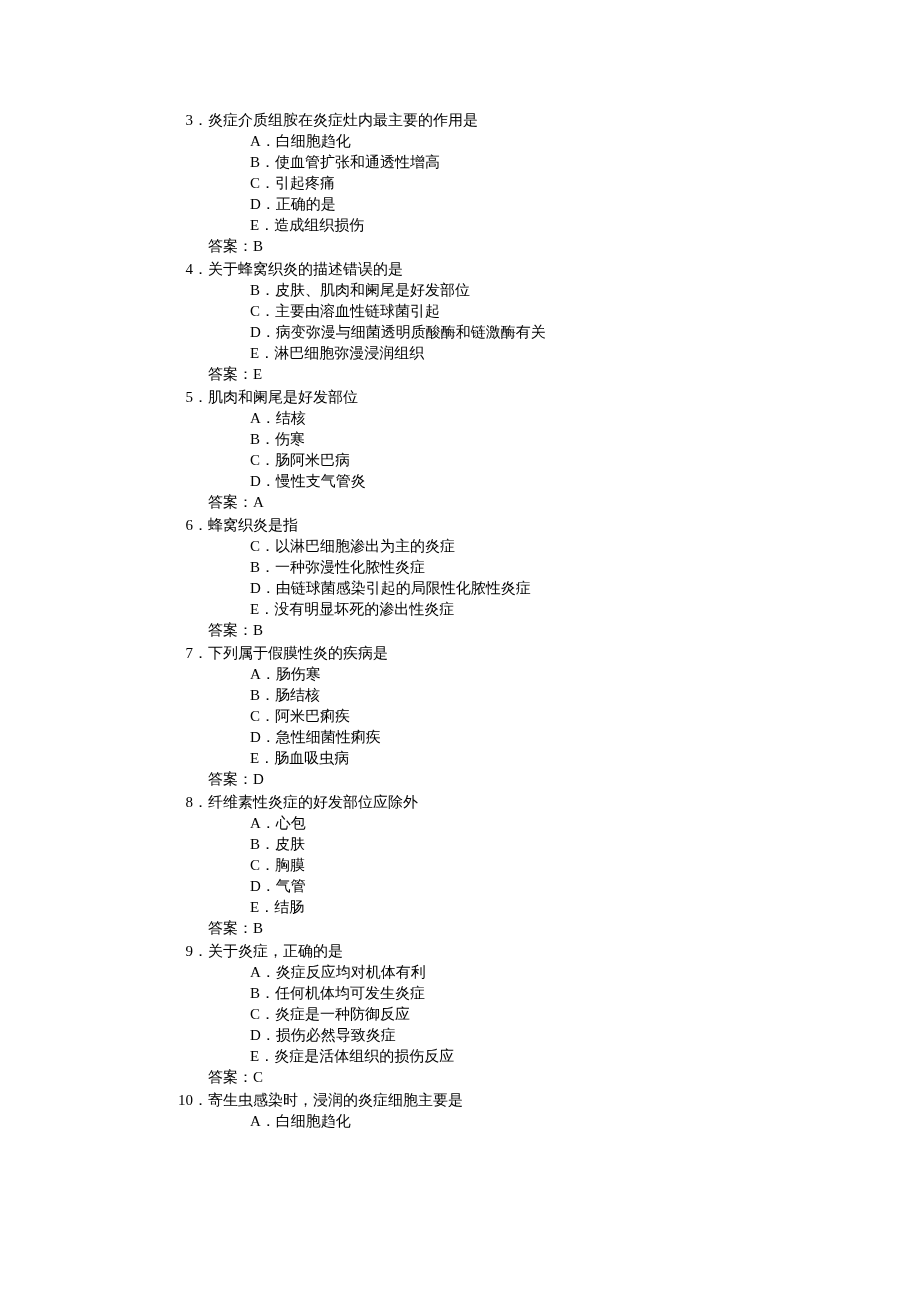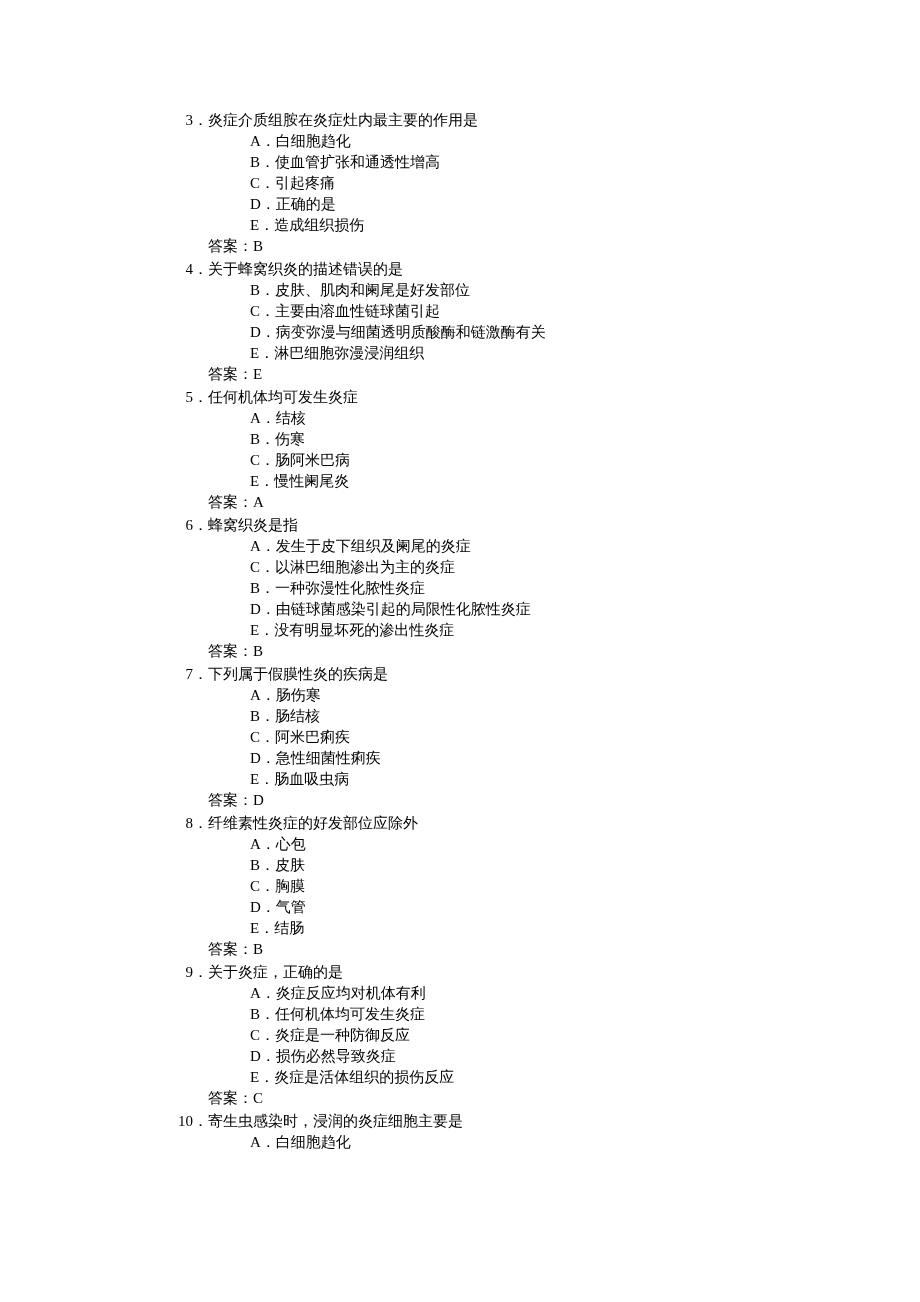--- a/index.html
+++ b/index.html
@@ -29,33 +29,32 @@
       <div><span class="qnum">4．</span><span>关于蜂窝织炎的描述错误的是</span></div>
       <div class="opts">
         <div class="opt">B．皮肤、肌肉和阑尾是好发部位</div>
         <div class="opt">C．主要由溶血性链球菌引起</div>
         <div class="opt">D．病变弥漫与细菌透明质酸酶和链激酶有关</div>
         <div class="opt">E．淋巴细胞弥漫浸润组织</div>
       </div>
       <div class="ans">答案：E</div>
     </div>
     <div class="q">
-      <div><span class="qnum">5．</span><span>任何机体均可发生炎症</span></div>
+      <div><span class="qnum">5．</span><span>肌肉和阑尾是好发部位</span></div>
       <div class="opts">
         <div class="opt">A．结核</div>
         <div class="opt">B．伤寒</div>
         <div class="opt">C．肠阿米巴病</div>
-        <div class="opt">E．慢性阑尾炎</div>
+        <div class="opt">D．慢性支气管炎</div>
       </div>
       <div class="ans">答案：A</div>
     </div>
     <div class="q">
       <div><span class="qnum">6．</span><span>蜂窝织炎是指</span></div>
       <div class="opts">
-        <div class="opt">A．发生于皮下组织及阑尾的炎症</div>
         <div class="opt">C．以淋巴细胞渗出为主的炎症</div>
         <div class="opt">B．一种弥漫性化脓性炎症</div>
         <div class="opt">D．由链球菌感染引起的局限性化脓性炎症</div>
         <div class="opt">E．没有明显坏死的渗出性炎症</div>
       </div>
       <div class="ans">答案：B</div>
     </div>
     <div class="q">
       <div><span class="qnum">7．</span><span>下列属于假膜性炎的疾病是</span></div>
       <div class="opts">

